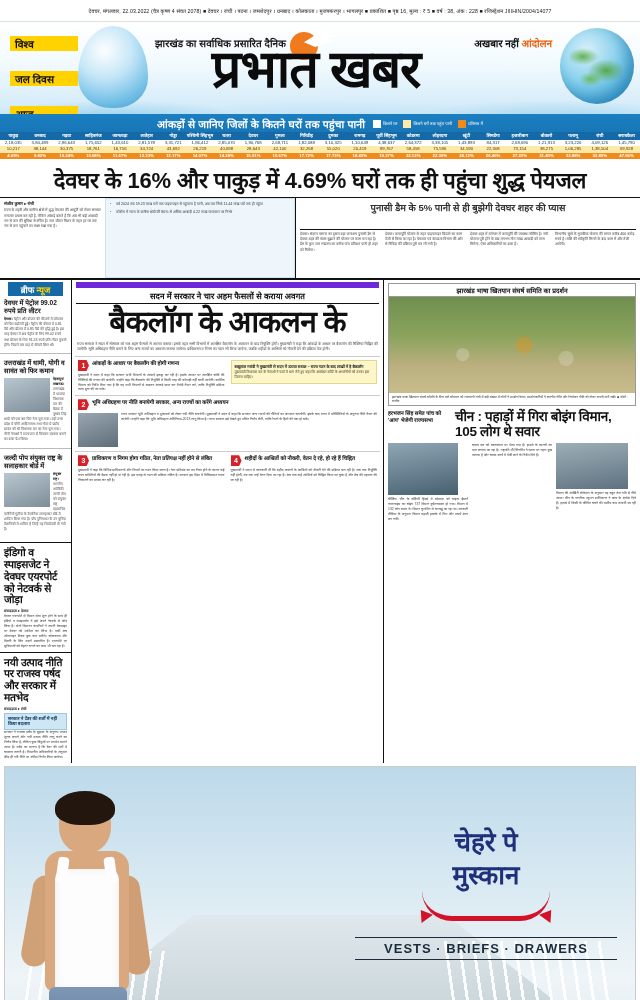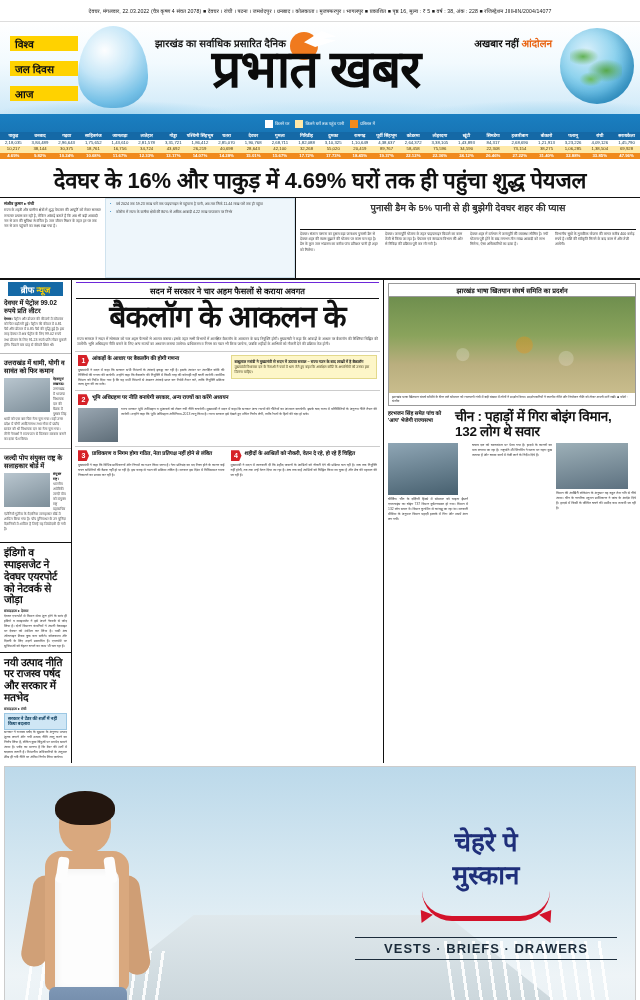--- a/index.html
+++ b/index.html
@@ -26,21 +26,21 @@
   }
   .mh-waves { position:absolute; left:0; right:0; bottom:0; height:40px;
     background:
       radial-gradient(ellipse 180px 22px at 18% 105%, #9fd4ef 0%, rgba(159,212,239,0) 70%),
       radial-gradient(ellipse 240px 26px at 52% 112%, #bfe3f5 0%, rgba(191,227,245,0) 70%),
       radial-gradient(ellipse 200px 24px at 86% 108%, #a8d8f0 0%, rgba(168,216,240,0) 70%);
   }
   .wd-badge { position:absolute; left:10px; top:14px; width:68px; }
   .wd-badge span {
     display:block; background:#ffd200; color:#111; font-weight:bold;
-    font-size:10.5px; padding:1.5px 5px; margin-bottom:10px; line-height:1.15;
+    font-size:10.5px; padding:1.5px 5px; margin-bottom:20px; line-height:1.15;
   }
   .mh-drop { position:absolute; left:78px; top:4px; width:70px; height:82px;
     background:radial-gradient(circle at 38% 30%, #ffffff 0%, #bfe4f7 38%, #63b8e3 72%, #2e8cc4 100%);
     border-radius:52% 52% 48% 48% / 62% 62% 38% 38%;
     opacity:.85; filter:blur(.3px);
   }
   .mh-tag {
     position:absolute; left:155px; top:14px; font-size:10px; font-weight:bold;
     color:#1a1a1a; letter-spacing:.1px;
   }
@@ -110,21 +110,21 @@
   .brief-hd { background:#1569a6; color:#fff; text-align:center; font-size:8.5px;
               font-weight:bold; padding:1.5px 0; margin:2px 8px 3px; }
   .brief-hd em { font-style:normal; color:#ffd200; }
   .bi { padding:0 4px 5px; border-bottom:1px solid #bbb; margin-bottom:5px; }
   .bi h4 { font-size:6.6px; line-height:1.22; margin-bottom:2px; }
   .bi p { font-size:3.5px; line-height:1.45; color:#444; }
   .bi .by { font-weight:bold; color:#111; }
   .bi .photo { width:46px; height:34px; float:left; margin:1px 3px 1px 0;
                background:linear-gradient(160deg,#b9c6cf,#7d8e99); }
 
-  .kicker { text-align:center; font-size:8.2px; font-weight:bold; border-top:1px solid #6d28d9;
+  .kicker { text-align:center; font-size:8.2px; font-weight:bold; border-top:6px solid #6d28d9;
             border-bottom:1px solid #111; padding:2px 0; margin:2px 4px 3px; }
   .mainhead { font-size:30px; font-weight:bold; line-height:1.02; text-align:center;
               letter-spacing:-.8px; padding:0 4px; }
   .lede { font-size:3.7px; line-height:1.5; color:#333; padding:4px 5px 3px; text-align:justify; }
 
   .numgrid { display:flex; flex-wrap:wrap; padding:0 3px; }
   .numcell { width:50%; padding:3px; border-top:1px solid #ccc; }
   .numcell .nh { display:flex; gap:3px; align-items:flex-start; }
   .badge { width:11px; height:11px; flex:0 0 11px; background:#d62128; color:#fff;
            font-size:7px; font-weight:bold; display:flex; align-items:center;
@@ -237,20 +237,21 @@
     </div>
     <div class="mh-slogan">
       <span>अखबार नहीं </span><em>आंदोलन</em>
     </div>
     <div class="mh-title">प्रभात खबर</div>
     <div class="mh-globe"></div>
   </div>
 
   <div class="datastrip">
     <div class="ds-head">
+      <div class="ds-title">आंकड़ों से जानिए जिलों के कितने घरों तक पहुंचा पानी</div>
       <div class="ds-legend">
         <div class="ds-leg">
             <span class="ds-sw" style="background:#ffffff"></span>
             <span>कितने घर</span>
           </div>
         <div class="ds-leg">
             <span class="ds-sw" style="background:#ffe9a8"></span>
             <span>कितने घरों तक पहुंच पानी</span>
           </div>
         <div class="ds-leg">
@@ -488,21 +489,21 @@
 
     <div class="col-right">
       <div class="photobox">
         <div class="cap">झारखंड भाषा खितयान संघर्ष समिति का प्रदर्शन</div>
         <div class="img"></div>
         <div class="subcap">झारखंड भाषा खितयान संघर्ष समिति के बैनर तले सोमवार को राजधानी रांची में बड़ी संख्या में लोगों ने प्रदर्शन किया। प्रदर्शनकारियों ने स्थानीय नीति और नियोजन नीति को लेकर अपनी मांगें रखीं। ■ फोटो : संजीव</div>
       </div>
 
       <div class="rt-head">
         <div class="rt-kick">हरभजन सिंह समेत पांच को 'आप' भेजेगी राज्यसभा</div>
-        <div class="rt-title">चीन : पहाड़ों में गिरा बोइंग विमान, 132 लोग थे सवार</div>
+        <div class="rt-title">चीन : पहाड़ों में गिरा बोइंग विमान, 105 लोग थे सवार</div>
       </div>
       <div class="rt-body">
         <div class="c">
           <span class="rt-img"></span>
           <span>बीजिंग। चीन के दक्षिणी हिस्से में सोमवार को चाइना ईस्टर्न एयरलाइंस का बोइंग 737 विमान दुर्घटनाग्रस्त हो गया। विमान में 132 लोग सवार थे। विमान कुनमिंग से ग्वांगझू जा रहा था। सरकारी मीडिया के अनुसार विमान पहाड़ी इलाके में गिरा और उसमें आग लग गयी।</span>
         </div>
         <div class="c">बचाव दल को घटनास्थल पर भेजा गया है। हादसे के कारणों का पता लगाया जा रहा है। राष्ट्रपति शी जिनपिंग ने घटना पर गहरा दुख जताया है और बचाव कार्य में तेजी लाने के निर्देश दिये हैं।</div>
         <div class="c">
           <span class="rt-sideimg" style="display:block;margin-bottom:2px"></span>
           <span>विमान की आखिरी लोकेशन के अनुसार वह बहुत तेज गति से नीचे आया। चीन के नागरिक उड्डयन प्राधिकरण ने जांच के आदेश दिये हैं। हादसे में किसी के जीवित बचने की उम्मीद कम जतायी जा रही है।</span>

